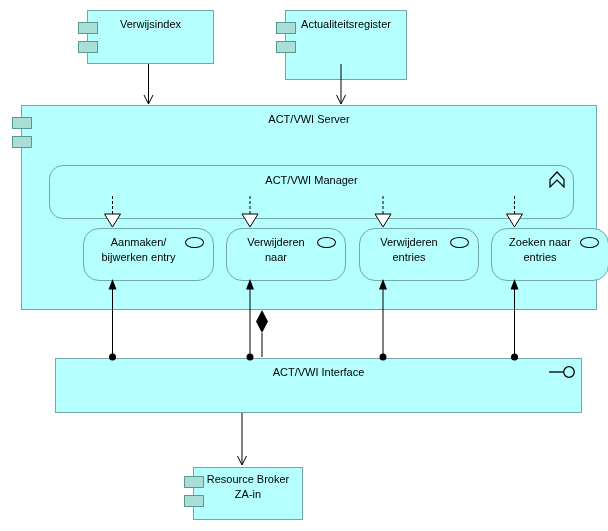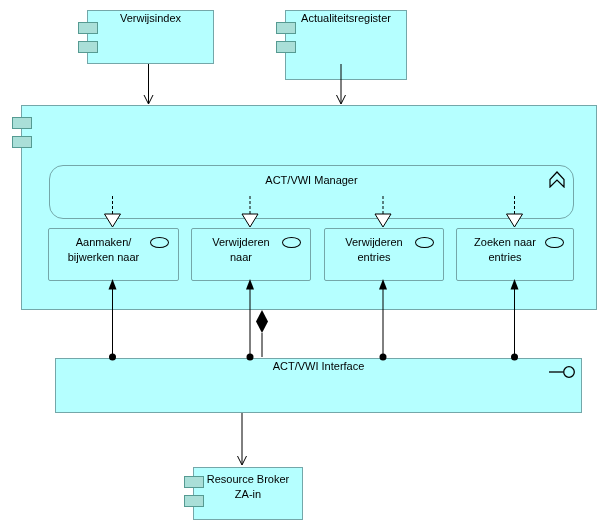--- a/index.html
+++ b/index.html
@@ -8,22 +8,22 @@
     background:var(--canvas-bg,#ffffff);
     font-family:"Liberation Sans",sans-serif;
     font-size:11px;color:#000;overflow:hidden;
   }
   .node{
     position:absolute;box-sizing:border-box;
     background:var(--node-fill,#B5FFFF);
     border:1px solid var(--node-border,#74A7A9);
   }
   .mgr{border-radius:14px;}
-  .service{border-radius:2px;}
-  .label{display:block;text-align:center;line-height:14px;}
+  .service{border-radius:16px;margin-left:35px;}
+  .label{display:block;text-align:center;padding-top:6px;line-height:14px;}
   .label-2l{display:block;text-align:center;padding:6px 26px 0 6px;line-height:15px;}
   .label-2l span{display:block;}
   .rb-label{display:block;text-align:center;padding-top:4px;line-height:15px;}
   .rb-label span{display:block;}
   .tab{
     position:absolute;left:-10px;width:20px;height:12px;box-sizing:border-box;
     background:var(--tab-fill,#AADFD8);
     border:1px solid var(--tab-border,#569A92);
   }
   .tab-a{top:11px;} .tab-b{top:30px;}
@@ -48,33 +48,34 @@
 
   <div class="node" style="left:285px;top:10px;width:122px;height:70px;">
     <span class="tab tab-a"></span>
     <span class="tab tab-b"></span>
     <span class="label">Actualiteitsregister</span>
   </div>
 
   <div class="node" style="left:21px;top:105px;width:576px;height:205px;">
     <span class="tab tab-a"></span>
     <span class="tab tab-b"></span>
+    <span class="label">ACT/VWI Server</span>
 
     <div class="node mgr" style="left:27px;top:36px;width:525px;height:54px;margin-top:23px;">
       <span class="label" style="padding-top:7px;">ACT/VWI Manager</span>
       <svg class="fn-icon" width="16" height="17" viewBox="0 0 16 17">
         <path d="M1,16 L1,8.5 L8,1 L15,8.5 L15,16 L8,9 Z" fill="none" stroke="#000" stroke-width="1.2"></path>
       </svg>
     </div>
 
     <div class="node service" style="left:26px;top:122px;width:131px;height:53px;">
       <span class="oval-icon"></span>
       <span class="label-2l">
         <span>Aanmaken/</span>
-        <span>bijwerken naar</span>
+        <span>bijwerken entry</span>
       </span>
     </div>
 
     <div class="node service" style="left:169px;top:122px;width:120px;height:53px;">
       <span class="oval-icon"></span>
       <span class="label-2l">
         <span>Verwijderen</span>
         <span>naar</span>
       </span>
     </div>

